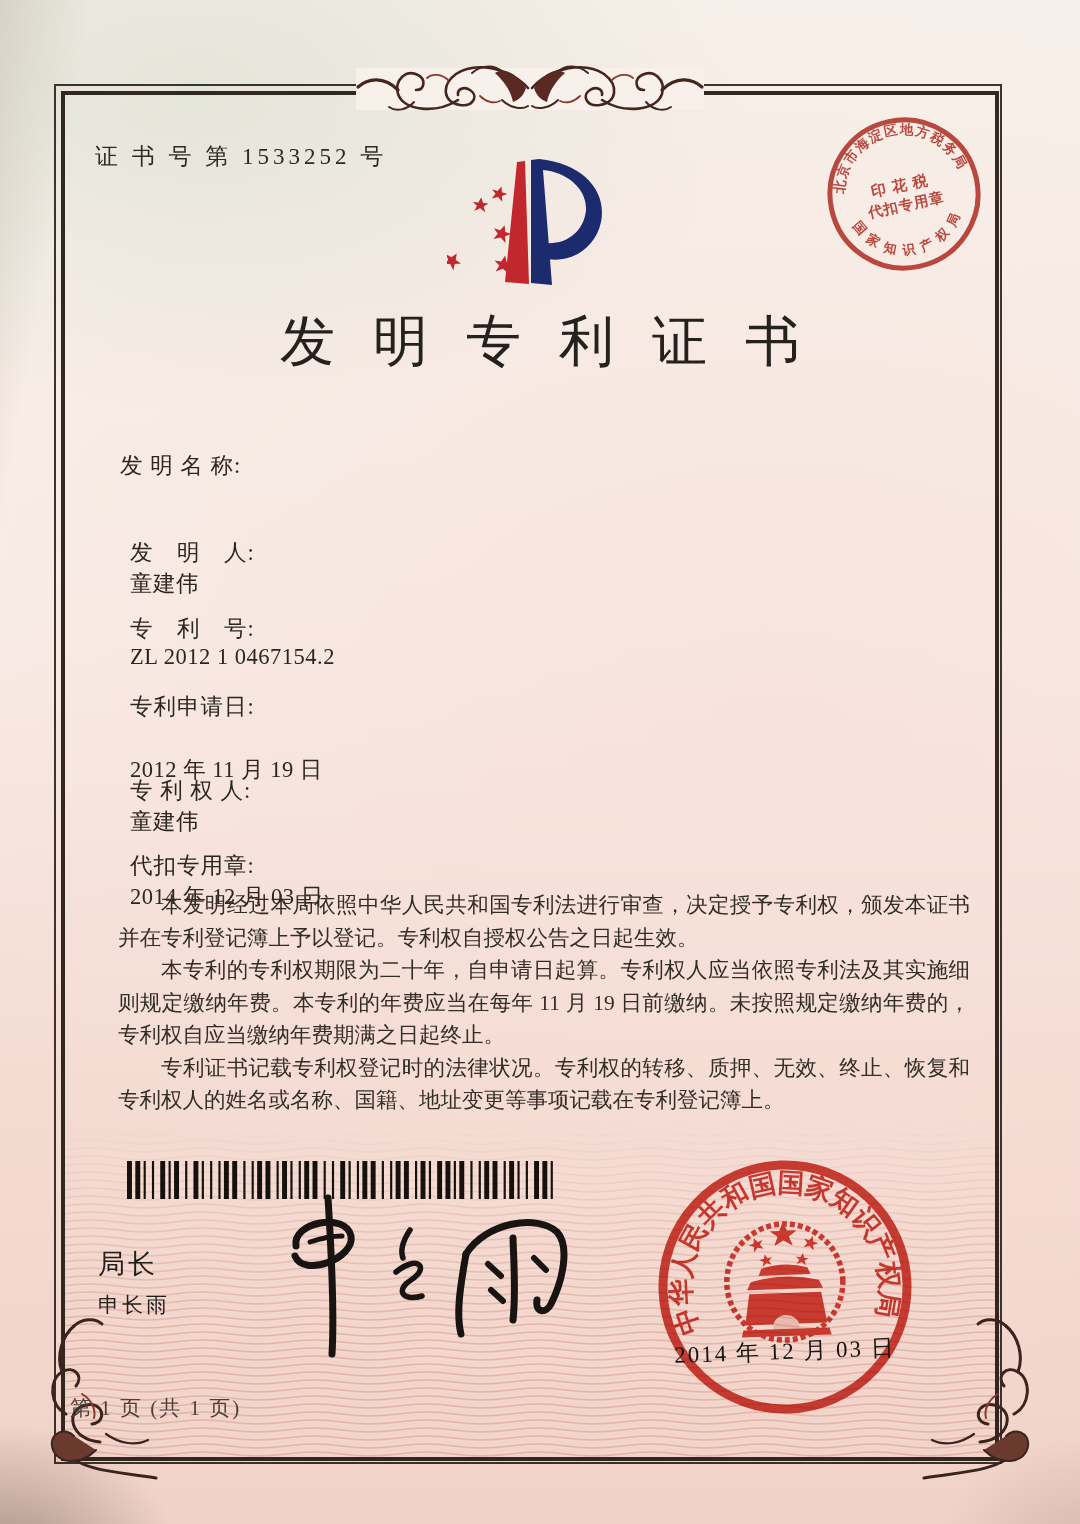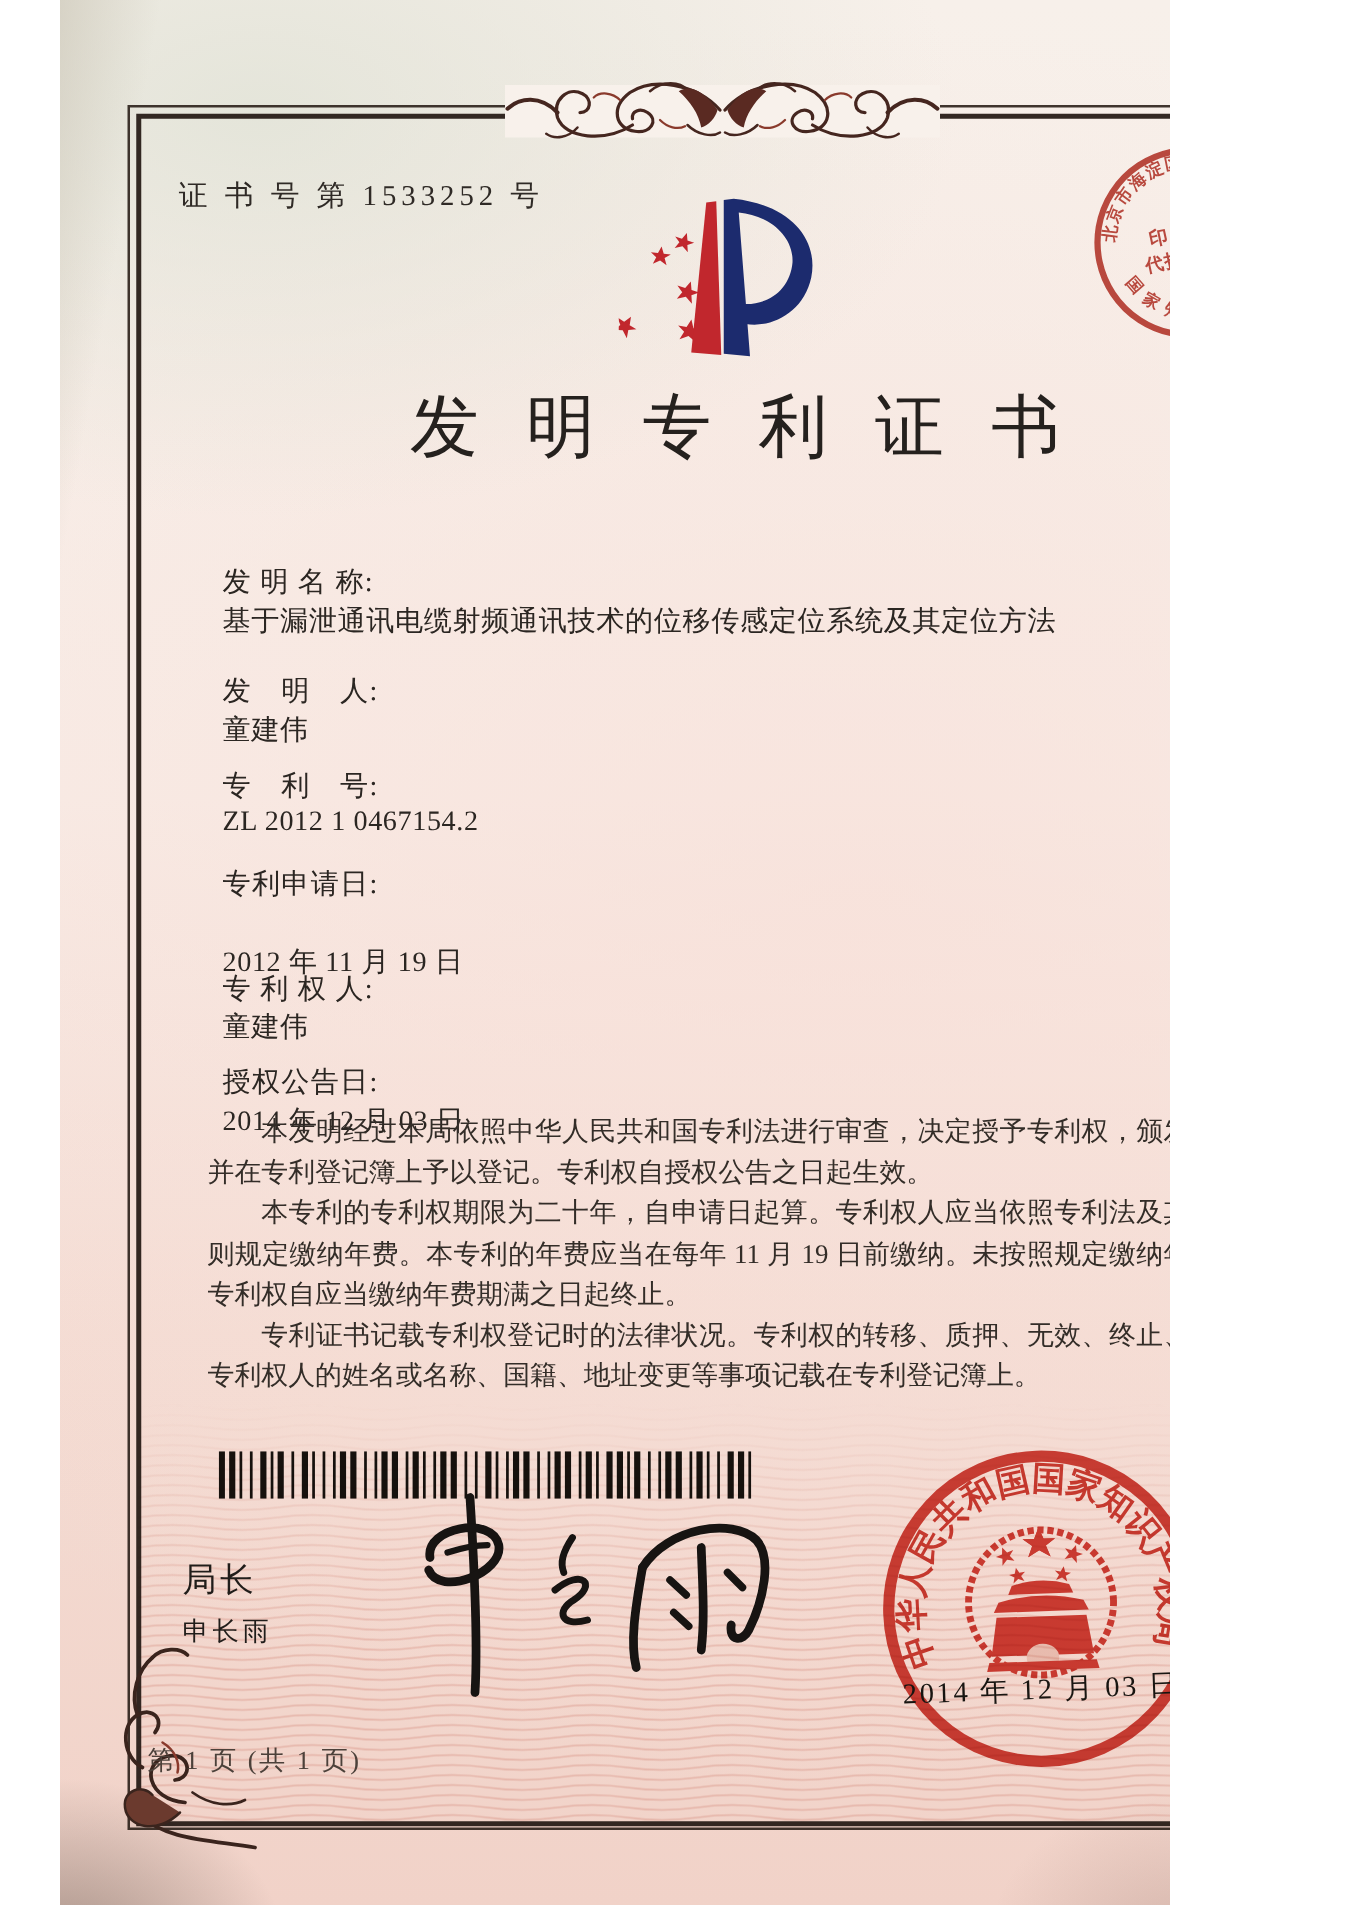--- a/index.html
+++ b/index.html
@@ -1,26 +1,25 @@
 <!DOCTYPE html>
 <html><head>
 <meta charset="utf-8">
 <style>
   html,body{margin:0;padding:0;}
   body{width:1080px;height:1524px;font-family:"Liberation Serif","DejaVu Serif",serif;}
   #paper{
-    position:relative;width:888px;height:1524px;overflow:hidden;
+    position:relative;width:1080px;height:1524px;overflow:hidden;
     background:
       radial-gradient(260px 210px at 0% 103%, rgba(98,86,76,.55), rgba(98,86,76,0) 70%),
       radial-gradient(220px 170px at 101% 102%, rgba(150,118,108,.30), rgba(150,118,108,0) 70%),
       linear-gradient(100deg, rgba(198,192,176,.55), rgba(198,192,176,0) 7%),
       radial-gradient(900px 520px at 18% 6%, rgba(225,227,215,.85), rgba(225,227,215,0) 62%),
       radial-gradient(1300px 950px at 72% 48%, rgba(248,223,216,.65), rgba(248,223,216,0) 75%),
       linear-gradient(to bottom, #f7f0ea 0%, #f8ece6 42%, #f4dcd3 70%, #f1d2c8 100%);
-    margin-left: 48px;
   }
   .abs{position:absolute;}
   
   .frame-outer{left:54px;top:84px;width:944px;height:1376px;border:2px solid rgba(42,31,24,.9);}
   .frame-inner{left:61px;top:91px;width:930px;height:1362px;border:4px solid rgba(36,25,19,.93);}
   .cert-no{left:95px;top:141px;font-size:23px;letter-spacing:4px;color:#2f2a26;}
   .title{left:70px;top:305px;width:940px;text-align:center;font-size:55px;font-weight:normal;
          letter-spacing:38px;text-indent:38px;color:#25211e;}
   .field{left:120px;width:870px;display:flex;align-items:baseline;font-size:22.5px;color:#2b2622;flex-direction:column;}
   .field .lab{white-space:pre;letter-spacing:1px;}
@@ -127,40 +126,39 @@
       <textPath href="#taxBot" startOffset="10">国家知识产权局</textPath>
     </text>
     <text x="84" y="80" text-anchor="middle" font-size="15" font-weight="bold" fill="#b5352a" letter-spacing="6">印花税</text>
     <text x="84" y="100" text-anchor="middle" font-size="14.5" font-weight="bold" fill="#b5352a" letter-spacing="1">代扣专用章</text>
   </svg>
 
   <div class="abs title">发明专利证书</div>
 
   <div class="abs field f0">
     <span class="lab">发 明 名 称:</span>
-    <span class="val">基于漏泄通讯电缆射频通讯技术的位移传感定位系统及其定位方法</span>
   </div>
   <div class="abs field f1">
     <span class="lab">发　明　人:</span>
     <span class="val">童建伟</span>
   </div>
   <div class="abs field f2">
     <span class="lab">专　利　号:</span>
     <span class="val">ZL 2012 1 0467154.2</span>
   </div>
   <div class="abs field f3">
     <span class="lab">专利申请日:</span>
     <span class="val">2012 年 11 月 19 日</span>
   </div>
   <div class="abs field f4">
     <span class="lab">专 利 权 人:</span>
     <span class="val">童建伟</span>
   </div>
   <div class="abs field f5">
-    <span class="lab">授权公告日:</span>
+    <span class="lab">代扣专用章:</span>
     <span class="val">2014 年 12 月 03 日</span>
   </div>
 
   <div class="abs body-text">
     <p>本发明经过本局依照中华人民共和国专利法进行审查，决定授予专利权，颁发本证书并在专利登记簿上予以登记。专利权自授权公告之日起生效。</p>
     <p>本专利的专利权期限为二十年，自申请日起算。专利权人应当依照专利法及其实施细则规定缴纳年费。本专利的年费应当在每年 11 月 19 日前缴纳。未按照规定缴纳年费的，专利权自应当缴纳年费期满之日起终止。</p>
     <p>专利证书记载专利权登记时的法律状况。专利权的转移、质押、无效、终止、恢复和专利权人的姓名或名称、国籍、地址变更等事项记载在专利登记簿上。</p>
   </div>
 
   <svg class="abs stamp" style="left:127px;top:1161px;width:432px;height:38px;" viewBox="0 0 432 38" preserveAspectRatio="none">

